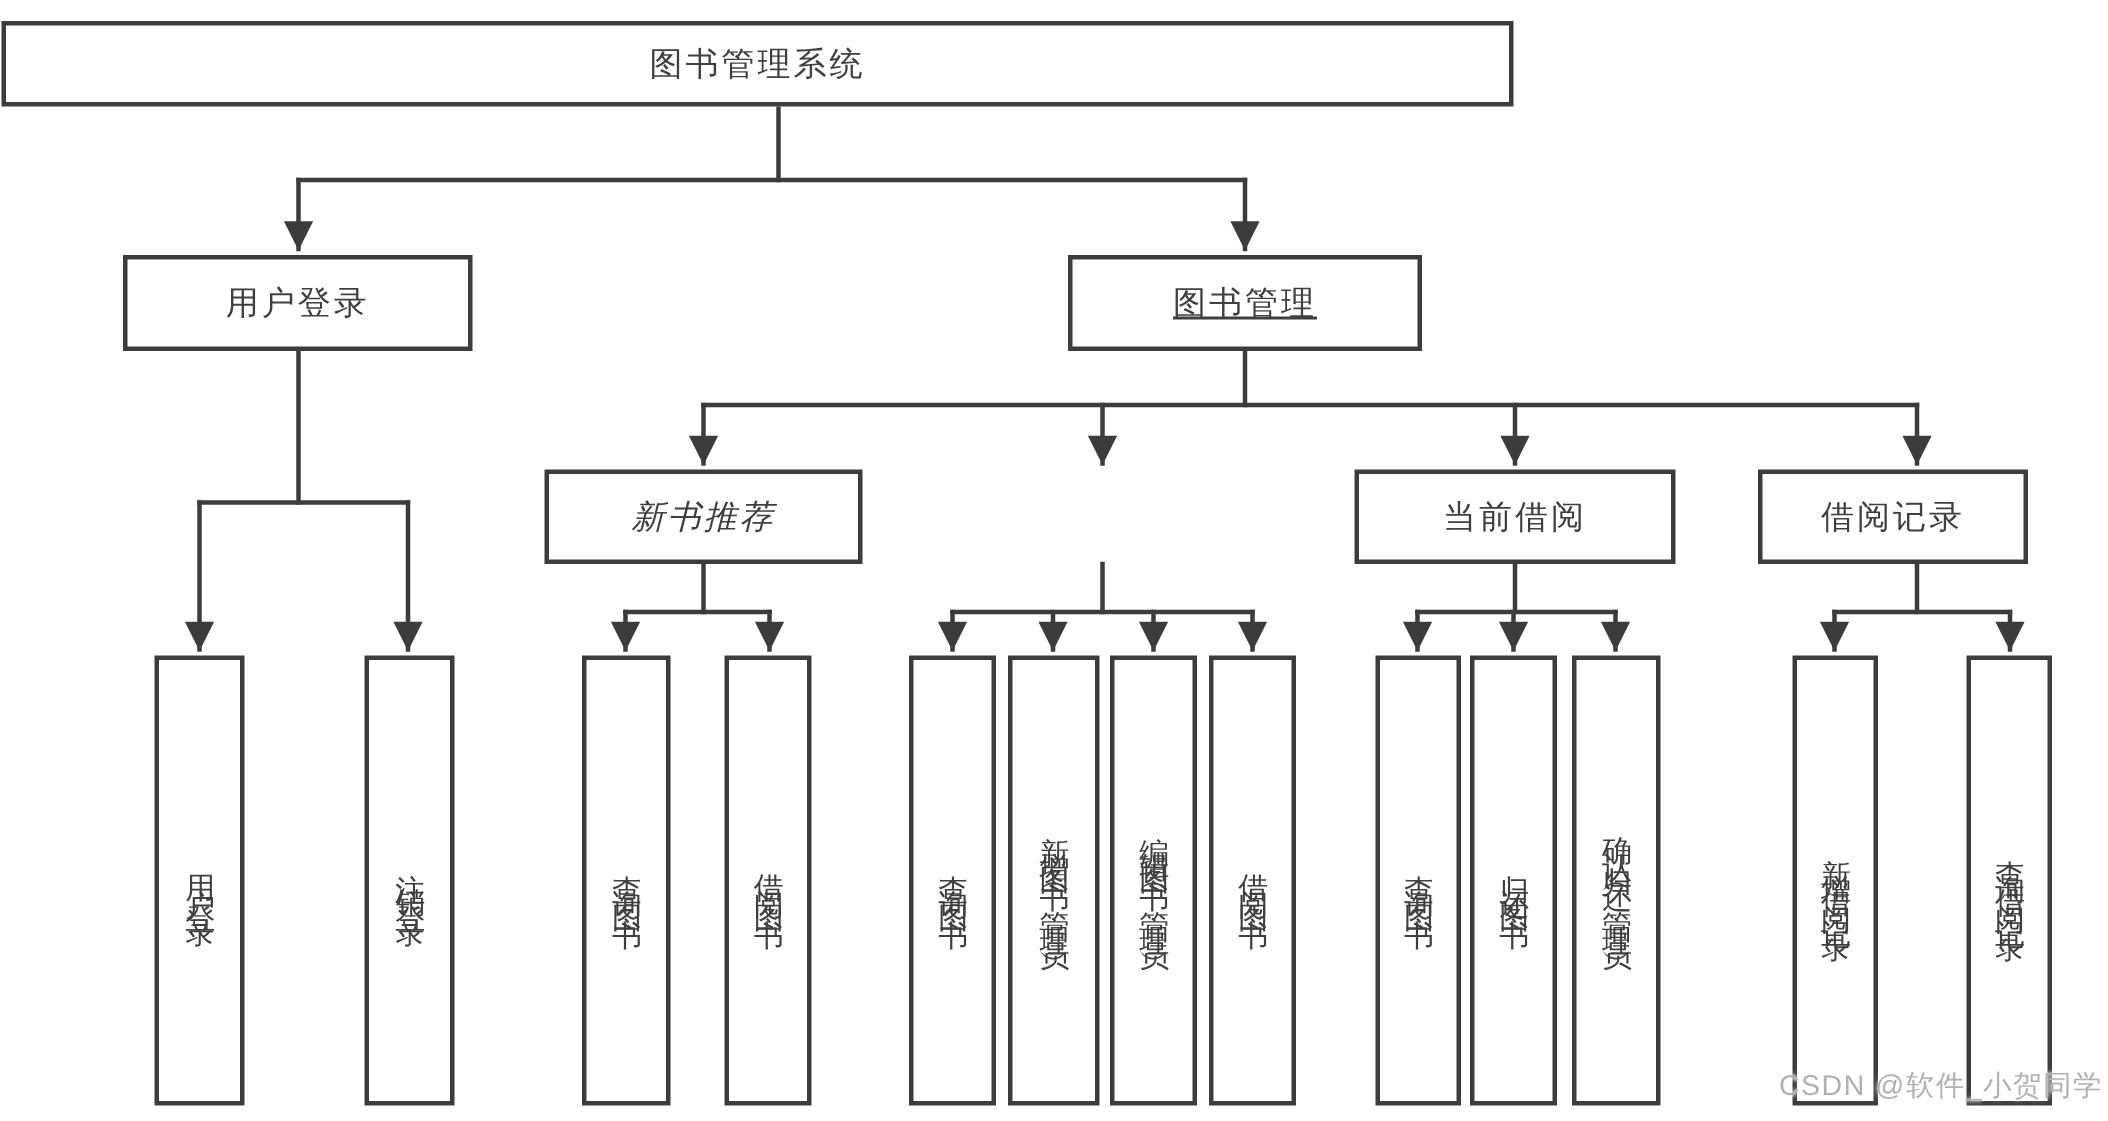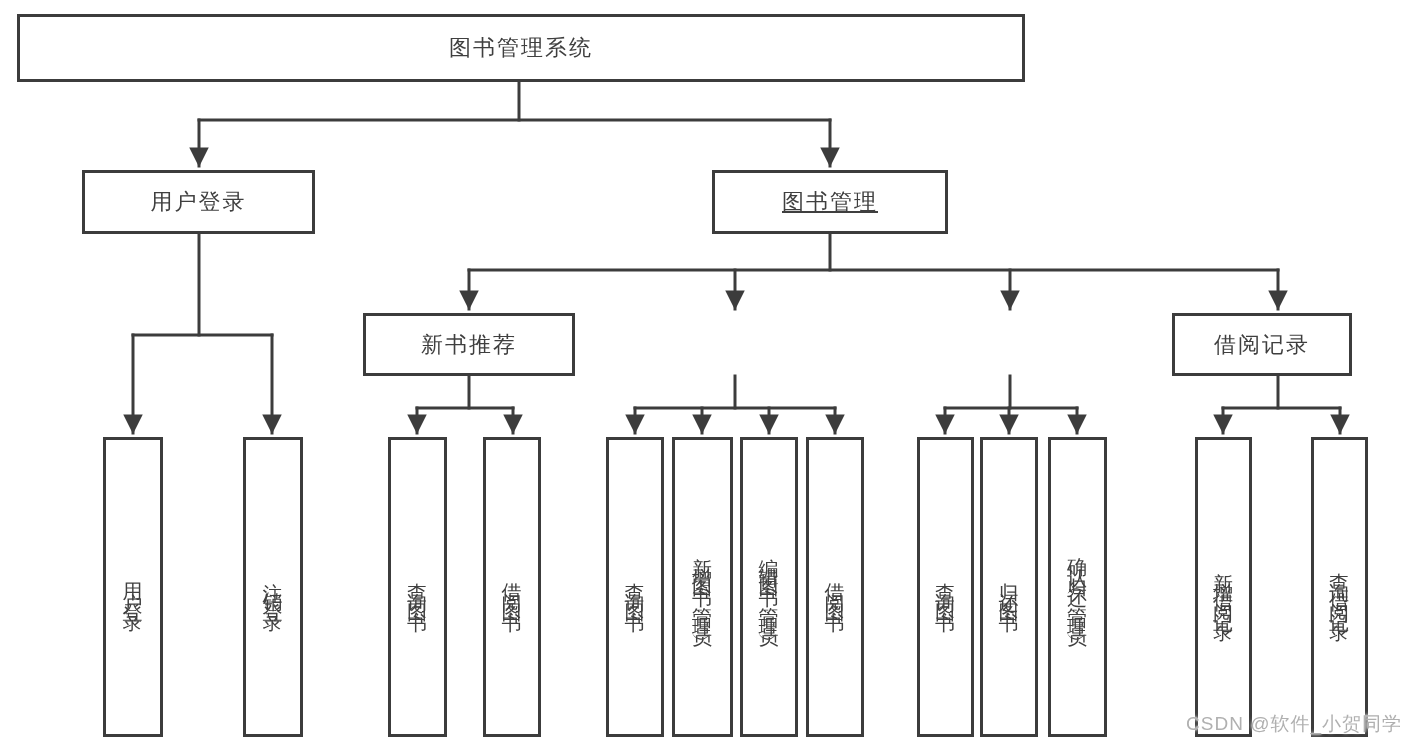--- a/index.html
+++ b/index.html
@@ -116,33 +116,36 @@
       <line x1="1009" y1="408" x2="1009" y2="433" marker-end="url(#arrow)"></line>
       <line x1="1077" y1="408" x2="1077" y2="433" marker-end="url(#arrow)"></line>
 
       <line x1="1278" y1="376" x2="1278" y2="408"></line>
       <line x1="1223" y1="408" x2="1340" y2="408"></line>
       <line x1="1223" y1="408" x2="1223" y2="433" marker-end="url(#arrow)"></line>
       <line x1="1340" y1="408" x2="1340" y2="433" marker-end="url(#arrow)"></line>
     </g>
   </svg>
 
-  <div class="hbox" style="left:17px; top:14px; width:1008px; height:68px;">
+  <div class="hbox" style="left:1px; top:14px; width:1008px; height:57px;">
     <span>图书管理系统</span>
   </div>
 
   <div class="hbox" style="left:82px; top:170px; width:233px; height:64px;">
     <span>用户登录</span>
   </div>
   <div class="hbox" style="left:712px; top:170px; width:236px; height:64px;text-decoration:underline;">
     <span>图书管理</span>
   </div>
 
-  <div class="hbox" style="left:363px; top:313px; width:212px; height:63px;">
+  <div class="hbox" style="left:363px; top:313px; width:212px; height:63px;font-style:italic;">
     <span>新书推荐</span>
+  </div>
+  <div class="hbox" style="left:903px; top:313px; width:214px; height:63px;">
+    <span>当前借阅</span>
   </div>
   <div class="hbox" style="left:1172px; top:313px; width:180px; height:63px;">
     <span>借阅记录</span>
   </div>
 
   <div class="vbox" style="left:103px; width:60px;">
     <span class="vtext">用户登录</span>
   </div>
   <div class="vbox" style="left:243px; width:60px;">
     <span class="vtext">注销登录</span>

